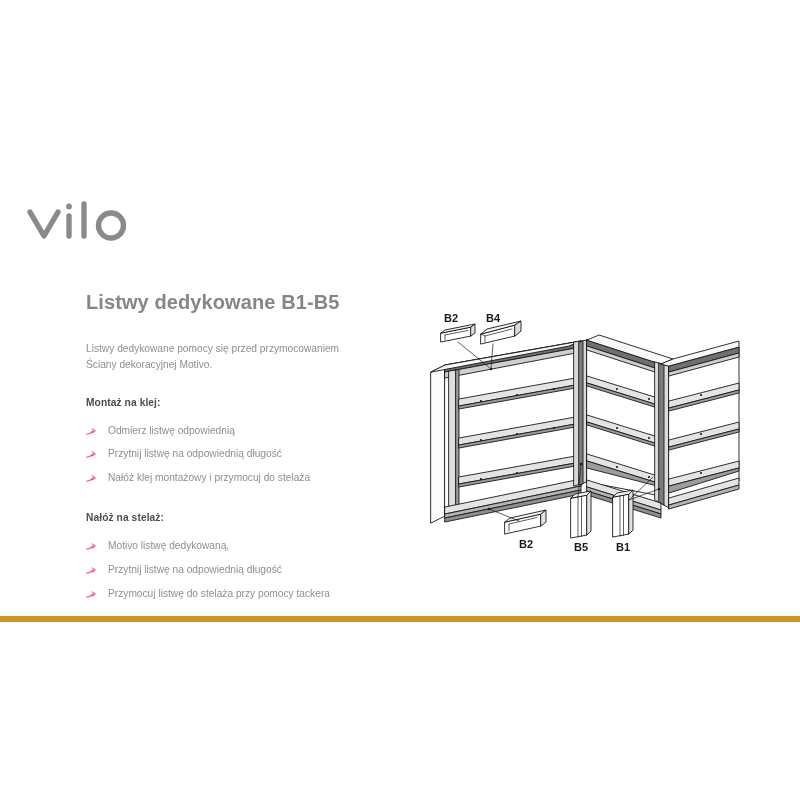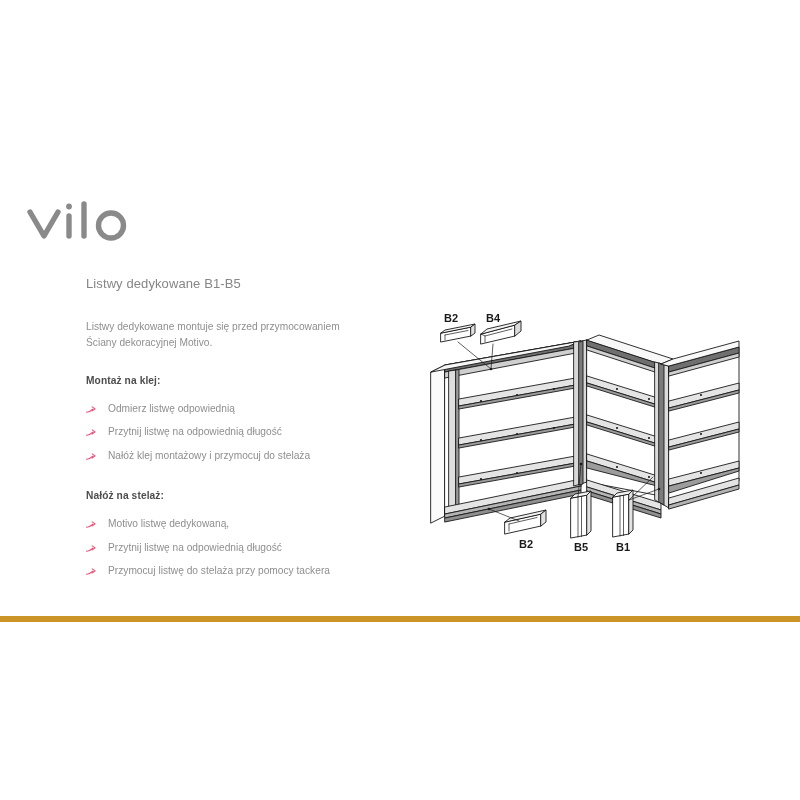--- a/index.html
+++ b/index.html
@@ -35,26 +35,26 @@
 
   
   .content {
     position: absolute;
     left: 86px;
     top: 276px;
     width: 300px;
   }
 
   .page-title {
-    font-size: 13px;
+    font-size: 20px;
     line-height: 1.3;
     color: #868686;
-    font-weight: 400;
+    font-weight: 700;
     letter-spacing: 0.1px;
-    margin: 0 0 26px 0;
+    margin: 13px 0 26px 0;
     white-space: nowrap;
   }
 
   .intro {
     font-size: 10.2px;
     line-height: 1.55;
     color: #8f8f8f;
     margin: 0 0 24px 0;
     max-width: 260px;
   }
@@ -128,21 +128,21 @@
       <circle cx="45" cy="8.5" r="2.9" fill="#8a8a8a"></circle>
 
       <ellipse cx="87" cy="27.5" rx="12.5" ry="12.5" fill="none" stroke="#8a8a8a" stroke-width="5.4"></ellipse>
     </svg>
   </div>
 
   <div class="content">
 
     <h1 class="page-title">Listwy dedykowane B1-B5</h1>
 
-    <p class="intro">Listwy dedykowane montuje się przed przymocowaniem Ściany dekoracyjnej Motivo.</p>
+    <p class="intro">Listwy dedykowane pomocy się przed przymocowaniem Ściany dekoracyjnej Motivo.</p>
 
     <h2 class="section-head">Montaż na klej:</h2>
     <ul class="steps">
       <li>
         <span class="bullet-arrow">
           <svg viewBox="0 0 13 9" width="13" height="9">
             <path d="M0.5 6.2 C3.2 6.2 5.4 4.6 7.2 3.0" fill="none" stroke="#e8547c" stroke-width="1.1" stroke-linecap="round"></path>
             <path d="M6.2 0.9 L9.2 2.9 L6.0 5.0" fill="none" stroke="#e8547c" stroke-width="1.1" stroke-linecap="round" stroke-linejoin="round"></path>
           </svg>
         </span>

